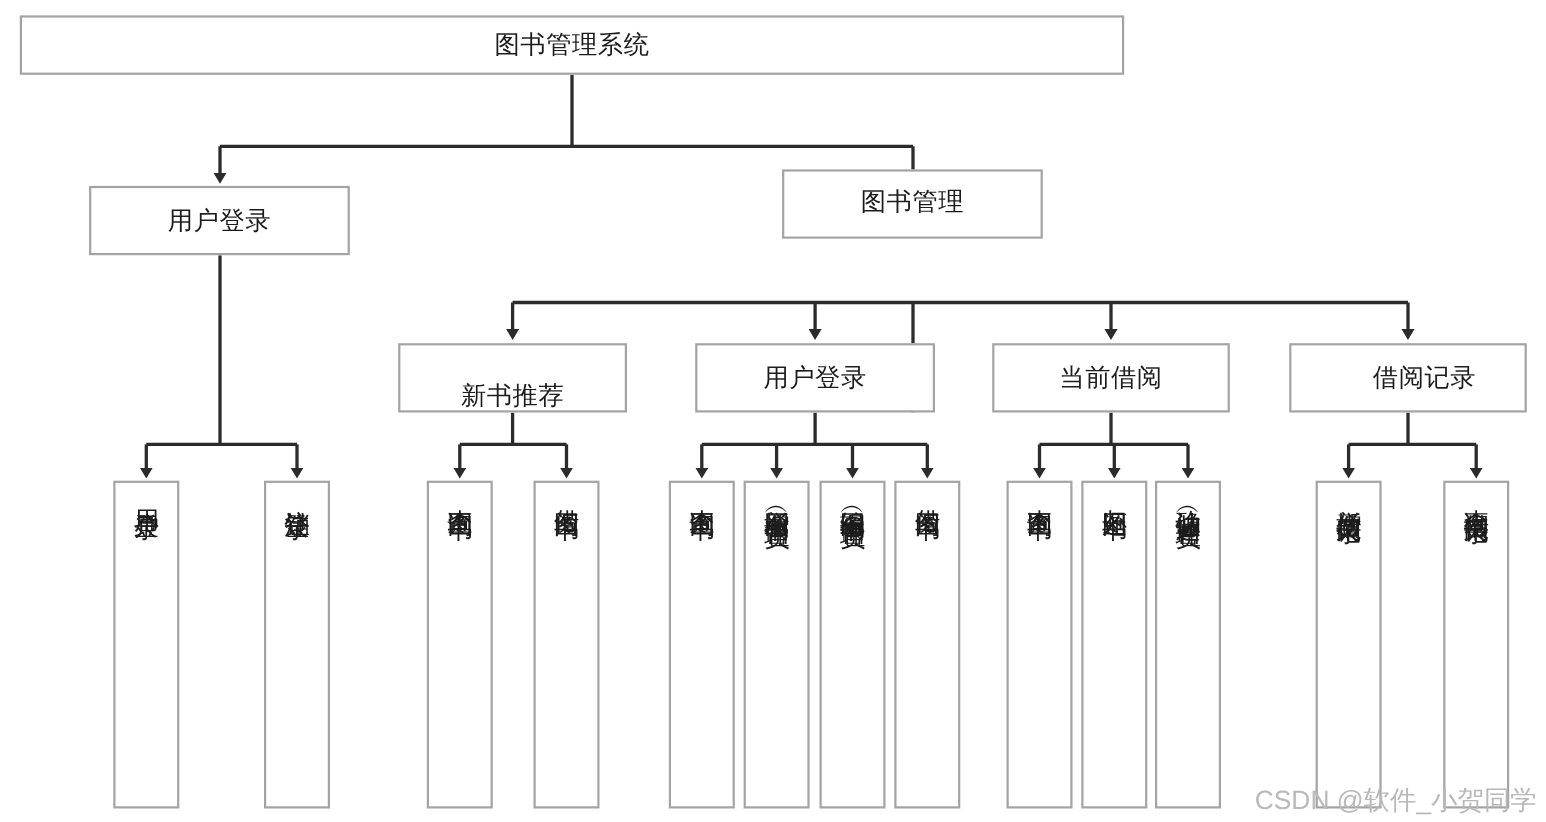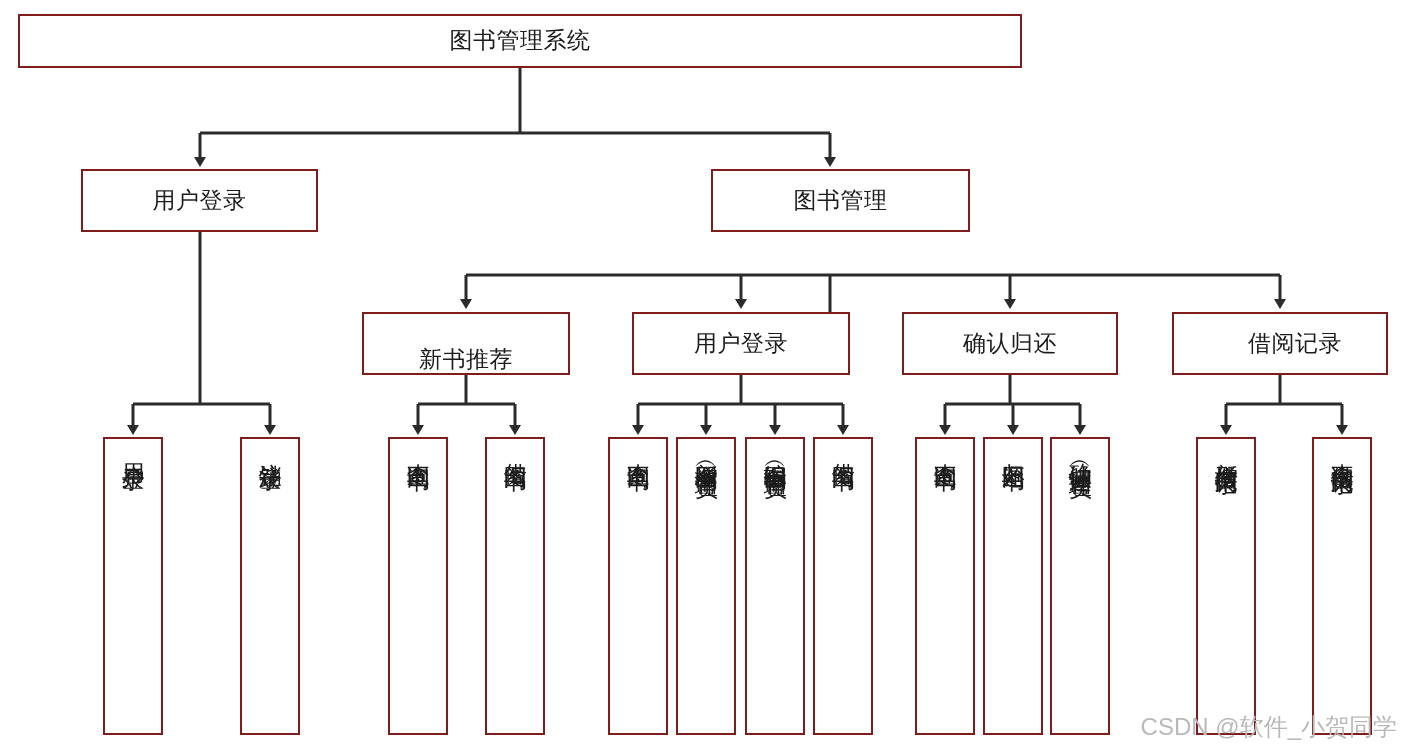--- a/index.html
+++ b/index.html
@@ -21,21 +21,21 @@
     position: absolute;
     left: 0;
     top: 0;
     width: 1405px;
     height: 747px;
     pointer-events: none;
   }
   .node {
     position: absolute;
     box-sizing: border-box;
-    border: 2px solid #7f1d1d;
+    border: 2px solid #a3a3a3;
     background: #ffffff;
     display: flex;
     align-items: center;
     justify-content: center;
     color: #1c1c1c;
   }
   .node .label {
     display: block;
     text-align: center;
     line-height: 1.12;
@@ -123,32 +123,32 @@
     </g>
   </svg>
 
   <div class="node horiz" style="left:18px; top:14px; width:1004px; height:54px;">
     <span class="label">图书管理系统</span>
   </div>
 
   <div class="node horiz" style="left:81px; top:169px; width:237px; height:63px;">
     <span class="label">用户登录</span>
   </div>
-  <div class="node horiz" style="left:711px; top:169px; width:259px; height:63px;">
+  <div class="node horiz" style="left:711px; top:154px; width:237px; height:63px;font-family:Liberation Mono, monospace;">
     <span class="label">图书管理</span>
   </div>
 
   <div class="node horiz" style="left:362px; top:312px; width:208px; height:63px;align-items:flex-end;">
     <span class="label">新书推荐</span>
   </div>
   <div class="node horiz" style="left:632px; top:312px; width:218px; height:63px;">
     <span class="label">用户登录</span>
   </div>
   <div class="node horiz" style="left:902px; top:312px; width:216px; height:63px;">
-    <span class="label">确认归还</span>
+    <span class="label">当前借阅</span>
   </div>
   <div class="node horiz" style="left:1172px; top:312px; width:216px; height:63px;padding-left:30px;">
     <span class="label">借阅记录</span>
   </div>
 
   <div class="node vert" style="left:103px; top:437px; width:60px; height:298px;">
     <span class="label">用户登录</span>
   </div>
   <div class="node vert" style="left:240px; top:437px; width:60px; height:298px;">
     <span class="label">注销登录</span>

